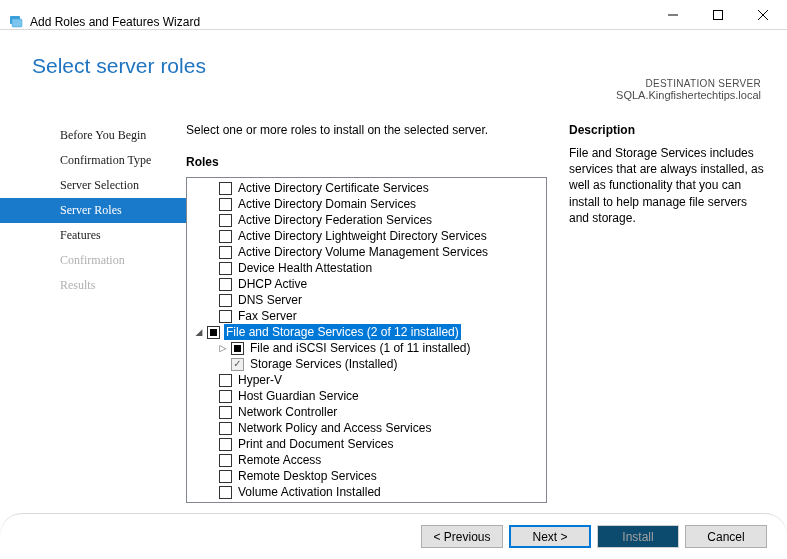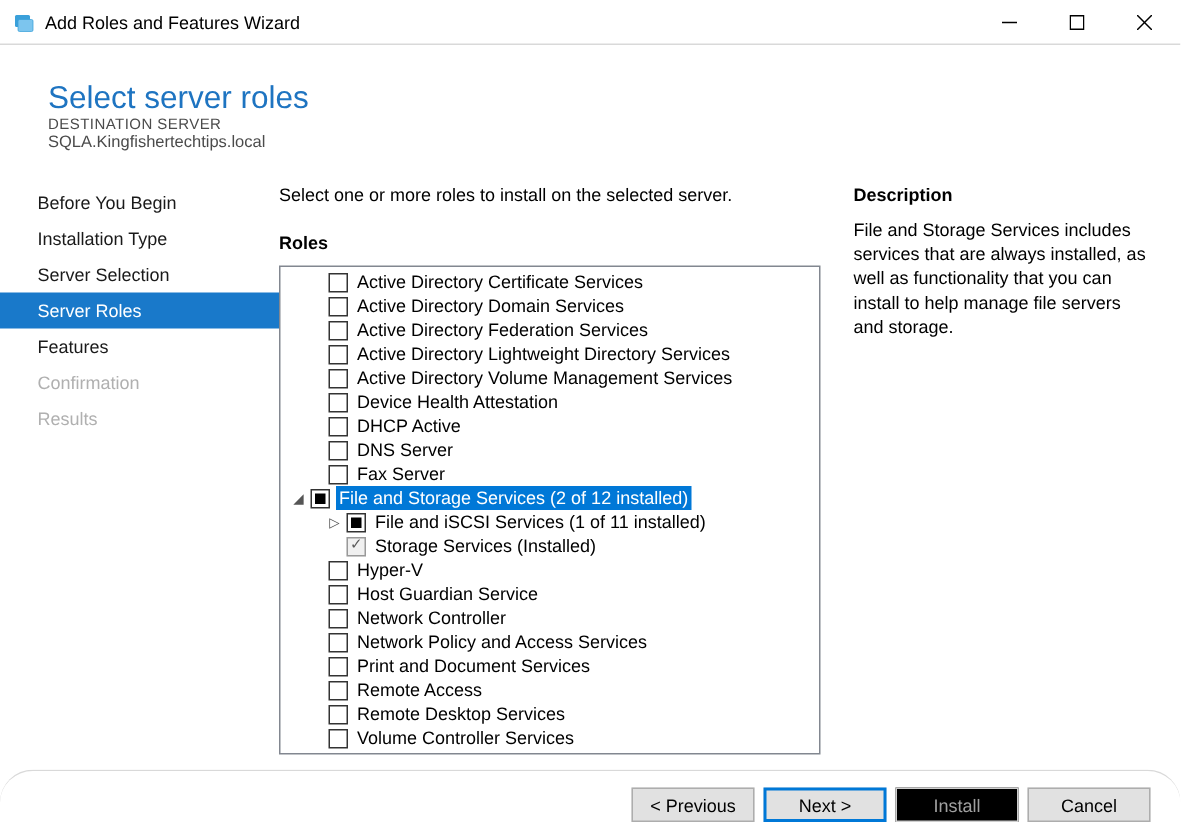--- a/index.html
+++ b/index.html
@@ -1,33 +1,33 @@
 <!DOCTYPE html>
 <html><head>
 <meta charset="utf-8">
 <style>
 * { box-sizing: border-box; margin: 0; padding: 0; font-family: "Segoe UI", Tahoma, sans-serif; }
 body { background: #fff; width: 787px; height: 559px; overflow: hidden; font-size: 12px; color: #000; }
 
-.titlebar { height: 30px; display: flex; align-items: center; padding: 0 2px 0 8px; border-bottom: 1px solid #d9d9d9; }
+.titlebar { height: 30px; display: flex; align-items: flex-end; padding: 0 2px 0 8px; border-bottom: 1px solid #d9d9d9; }
 .titlebar .app-icon { width: 16px; height: 16px; margin-right: 6px; display: flex; align-items: center; justify-content: center; }
 .titlebar .title { flex: 1; font-size: 12px; color: #000; }
 .titlebar .winbtn { width: 45px; height: 28px; display: flex; align-items: center; justify-content: center; }
 
 .content { display: flex; flex-direction: column; height: 529px; }
 
 .header { display: flex; justify-content: space-between; padding: 24px 26px 14px 32px; flex-direction: column; }
 .header h1 { font-size: 21px; font-weight: 400; color: #1e74c1; }
-.header .dest { text-align: left; font-size: 11px; color: #4b4b4b; }
+.header .dest { text-align: right; font-size: 11px; color: #4b4b4b; }
 .header .dest .label { font-size: 10px; letter-spacing: 0.3px; }
 
 .body { flex: 1; display: flex; }
 
 .sidebar { width: 186px; padding-top: 8px; }
-.sidebar .navitem { padding: 5px 12px 5px 25px; font-size: 12px; color: #1a1a1a; cursor: pointer; }
+.sidebar .navitem { padding: 5px 12px 5px 60px; font-size: 12px; color: #1a1a1a; cursor: pointer; font-family: Liberation Serif, serif; }
 .sidebar .navitem.selected { background: #1979ca; color: #fff; }
 .sidebar .navitem.disabled { color: #b0b0b0; cursor: default; }
 
 .main { flex: 1; display: flex; padding: 8px 18px 10px 0; gap: 22px; }
 
 .rolescol { flex: 1; display: flex; flex-direction: column; min-width: 0; }
 .instruction { font-size: 12px; margin-bottom: 18px; color: #000; }
 .section-hdr { font-size: 12px; font-weight: 600; margin-bottom: 8px; }
 
 .treewrap { flex: 1; border: 1px solid #828790; position: relative; display: flex; overflow: hidden; }
@@ -49,21 +49,21 @@
 .node.depth0 { padding-left: 18px; }
 .node.depth0.hasexp { padding-left: 6px; }
 .node.depth1 { padding-left: 30px; }
 
 .desccol { width: 200px; }
 .descbody { font-size: 12px; color: #000; line-height: 1.35; }
 
 .footer { height: 50px; border-top: 1px solid #d9d9d9; display: flex; align-items: center; justify-content: flex-end; padding-right: 20px; gap: 6px; border-radius: 22px; }
 .footer button { width: 82px; height: 23px; font-size: 12px; background: #e1e1e1; border: 1px solid #adadad; cursor: pointer; }
 .footer button.default { border: 2px solid #0078d7; background: #e1e1e1; }
-.footer button:disabled { color: #a0a0a0; background: #000000; border-color: #cfcfcf; cursor: default; }
+.footer button:disabled { color: #a0a0a0; background: #0c4a6e; border-color: #cfcfcf; cursor: default; }
 </style>
 </head>
 <body>
 
 <div class="titlebar">
   <span class="app-icon">
     <svg width="16" height="16" viewBox="0 0 16 16">
         <rect x="2" y="3" width="10" height="8" fill="#3aa0da" rx="1"></rect>
         <rect x="4" y="6" width="10" height="8" fill="#7cc5ee" stroke="#3aa0da" stroke-width="0.5" rx="1"></rect>
       </svg>
@@ -92,21 +92,21 @@
     <h1>Select server roles</h1>
     <div class="dest">
       <div class="label">DESTINATION SERVER</div>
       <div>SQLA.Kingfishertechtips.local</div>
     </div>
   </div>
 
   <div class="body">
     <div class="sidebar" id="sidebar">
         <div class="navitem">Before You Begin</div>
-        <div class="navitem">Installation Type</div>
+        <div class="navitem">Confirmation Type</div>
         <div class="navitem">Server Selection</div>
         <div class="navitem selected">Server Roles</div>
         <div class="navitem">Features</div>
         <div class="navitem disabled">Confirmation</div>
         <div class="navitem disabled">Results</div>
       </div>
 
     <div class="main">
       <div class="rolescol">
         <div class="instruction">Select one or more roles to install on the selected server.</div>
@@ -204,21 +204,21 @@
                 <span class="lbl">Remote Access</span>
               </div>
               <div class="node depth0">
                 <span class="expander none"></span>
                 <span class="cb"></span>
                 <span class="lbl">Remote Desktop Services</span>
               </div>
               <div class="node depth0">
                 <span class="expander none"></span>
                 <span class="cb"></span>
-                <span class="lbl">Volume Controller Services</span>
+                <span class="lbl">Volume Activation Installed</span>
               </div>
             </div>
         </div>
       </div>
       <div class="desccol">
         <div class="section-hdr">Description</div>
         <div class="descbody">File and Storage Services includes services that are always installed, as well as functionality that you can install to help manage file servers and storage.</div>
       </div>
     </div>
   </div>

